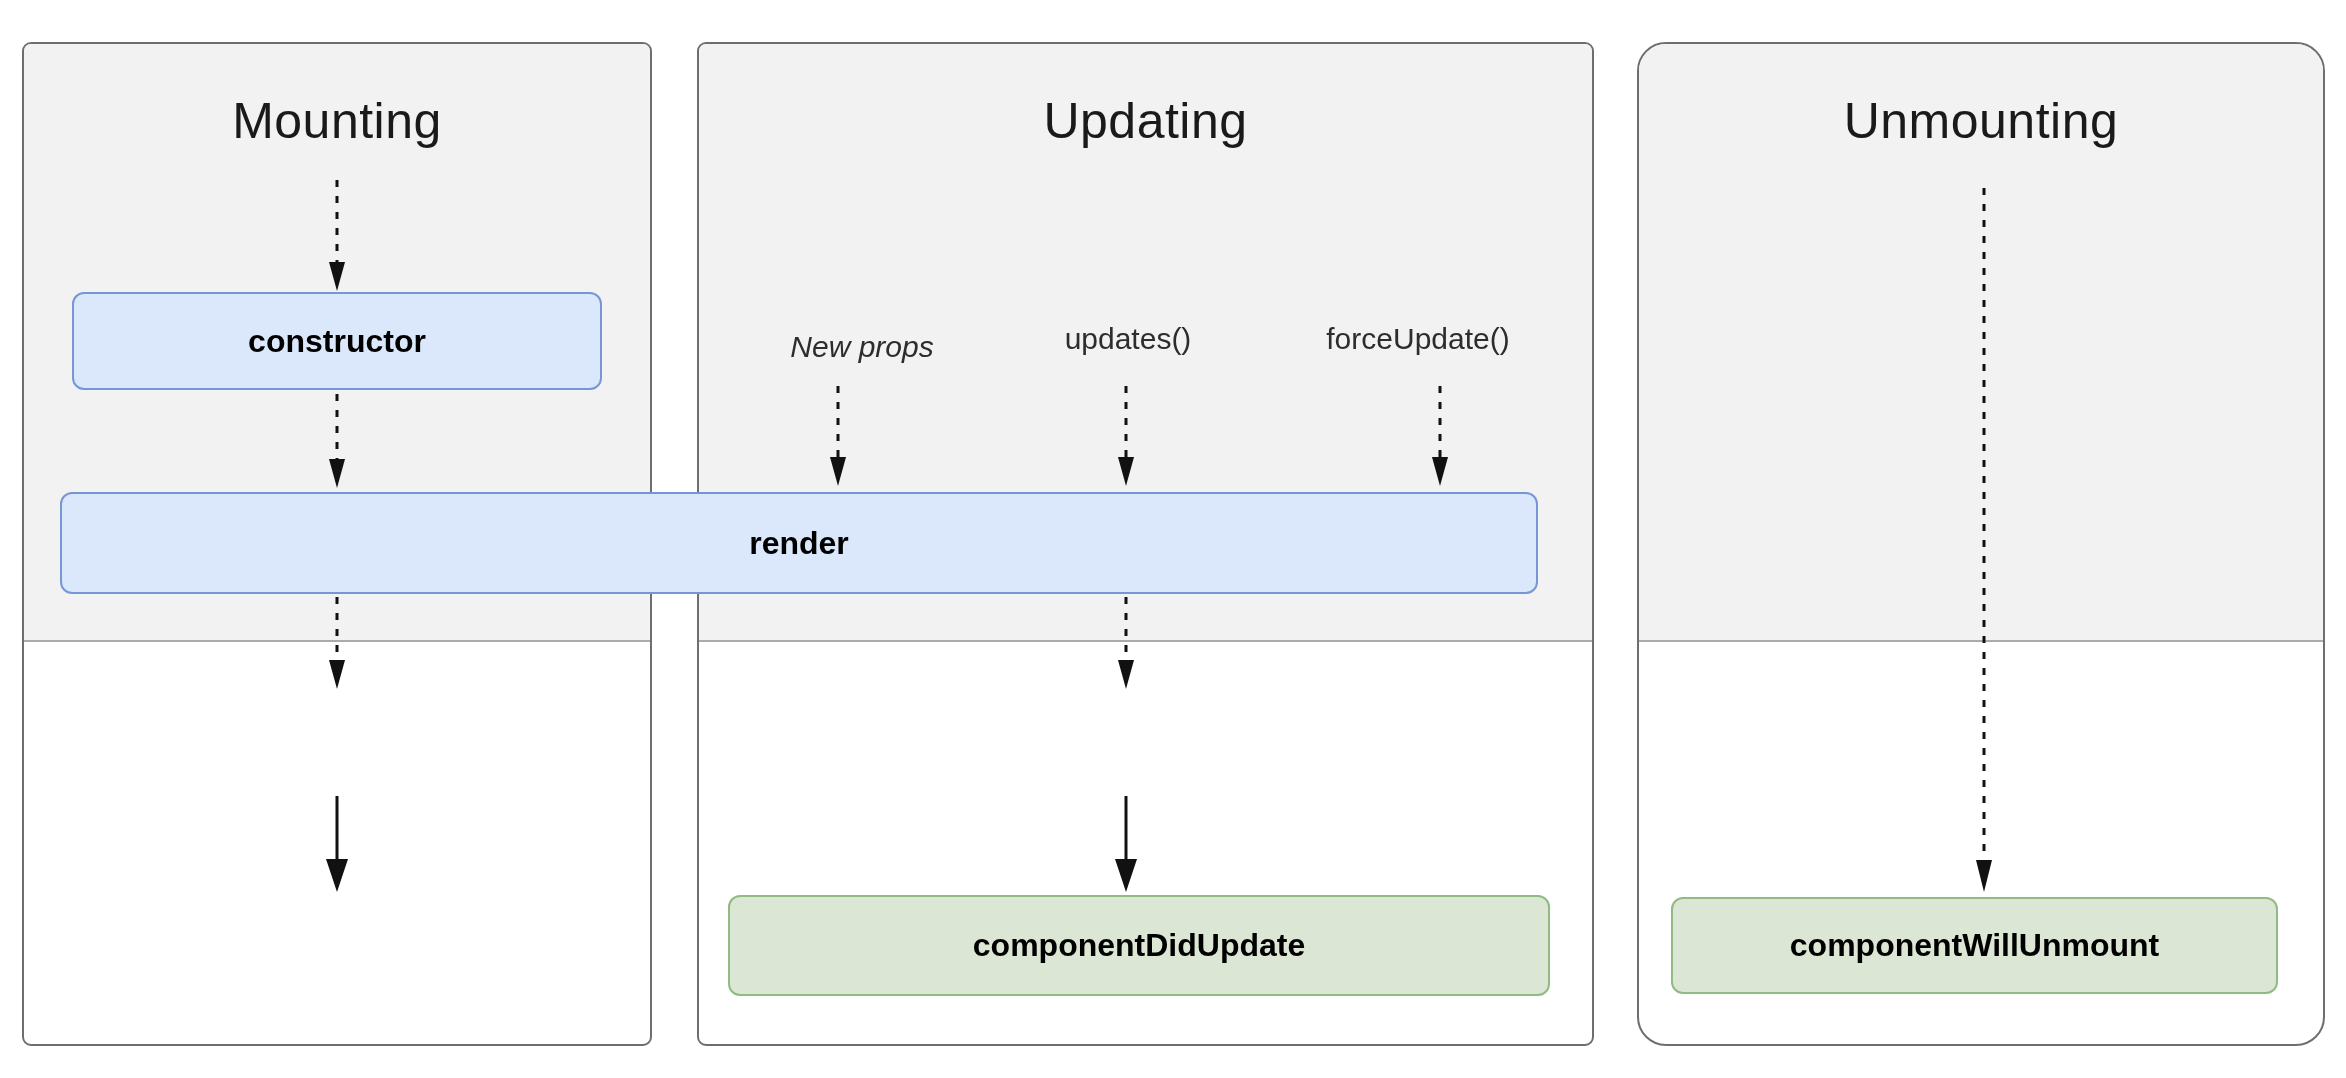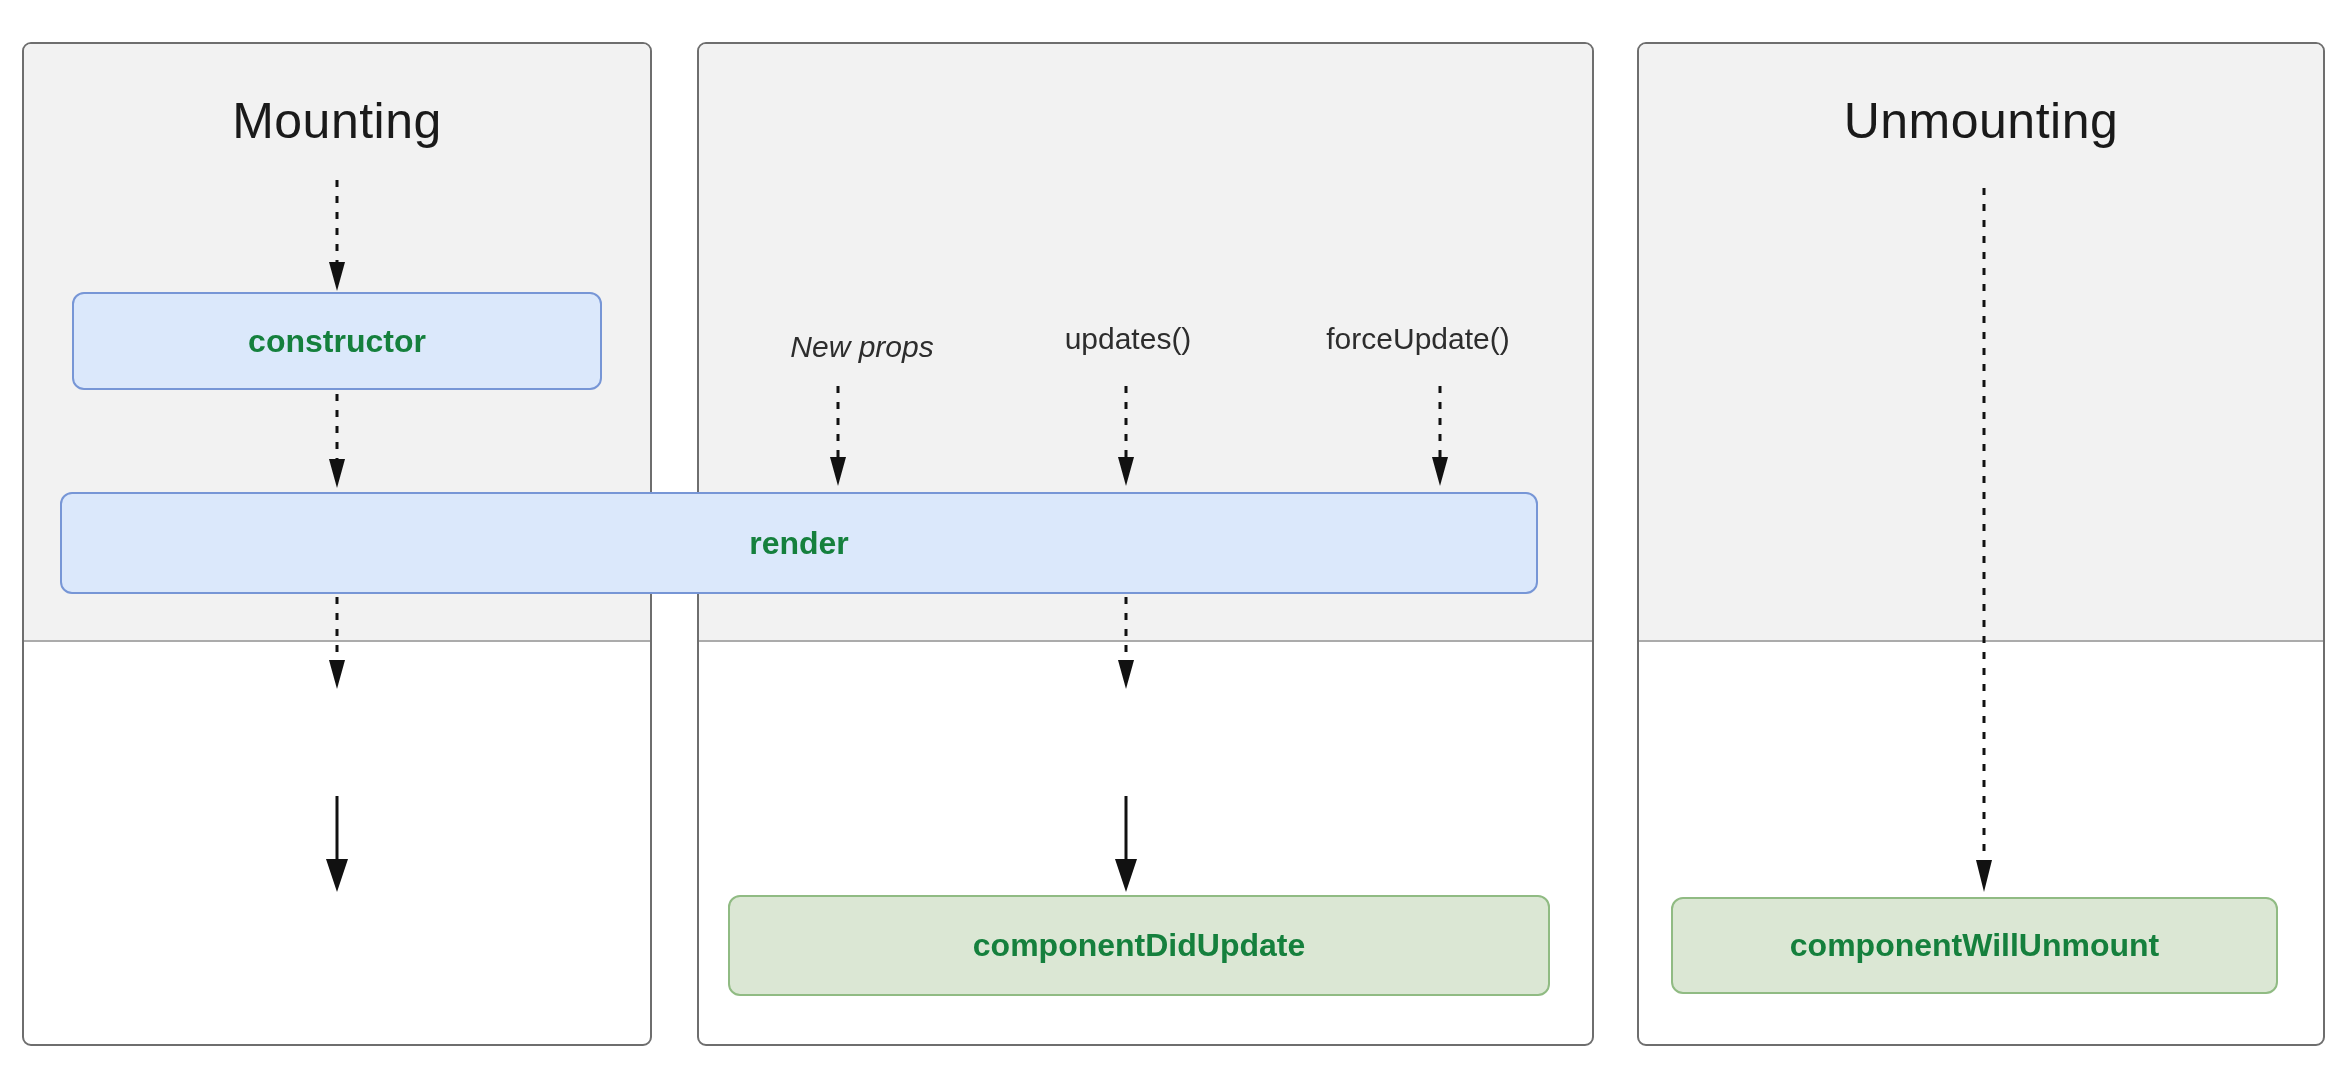--- a/index.html
+++ b/index.html
@@ -31,21 +31,21 @@
     position:absolute;top:42px;height:1004px;
     background:var(--panel-fill-commit-phase);
     border:2.5px solid var(--panel-border);
     border-radius:9px;
     box-sizing:border-box;
     z-index:1;
     overflow:hidden;
   }
   .panel-mounting{left:22px;width:630px;}
   .panel-updating{left:697px;width:897px;}
-  .panel-unmounting{left:1637px;width:688px;}
+  .panel-unmounting{left:1637px;width:688px;border-radius:29px;}
   .render-phase-bg{
     position:absolute;top:0;left:0;right:0;height:596px;
     background:var(--panel-fill-render-phase);
     border-bottom:2px solid var(--divider);
   }
   .panel-title{
     position:absolute;top:50px;left:0;width:100%;
     text-align:center;
     font-size:50px;line-height:1.1;
     color:var(--title-color);
@@ -72,21 +72,21 @@
   .arrow-layer line.dashed{stroke-dasharray:7 9;}
   .arrow-layer polygon{fill:var(--arrow);}
 
   
   .box{
     position:absolute;
     display:flex;align-items:center;justify-content:center;
     border-radius:12px;
     box-sizing:border-box;
     z-index:3;
-    color:#15803d;
+    color:#000000;
     white-space:nowrap;
   }
   .box-blue{
     background:var(--lifecycle-box-fill);
     border:2.5px solid var(--lifecycle-box-border);
     font-weight:700;font-size:32px;
   }
   .box-yellow{
     background:var(--side-effect-fill);
     border:2.5px solid var(--side-effect-border);
@@ -109,20 +109,21 @@
 
 <div class="stage">
 
   <div class="panel panel-mounting">
     <div class="render-phase-bg"></div>
     <div class="panel-title">Mounting</div>
   </div>
 
   <div class="panel panel-updating">
     <div class="render-phase-bg"></div>
+    <div class="panel-title">Updating</div>
   </div>
 
   <div class="panel panel-unmounting">
     <div class="render-phase-bg"></div>
     <div class="panel-title">Unmounting</div>
   </div>
 
   <div class="trigger-label trigger-new-props">New props</div>
   <div class="trigger-label trigger-set-state">updates()</div>
   <div class="trigger-label trigger-force-update">forceUpdate()</div>

